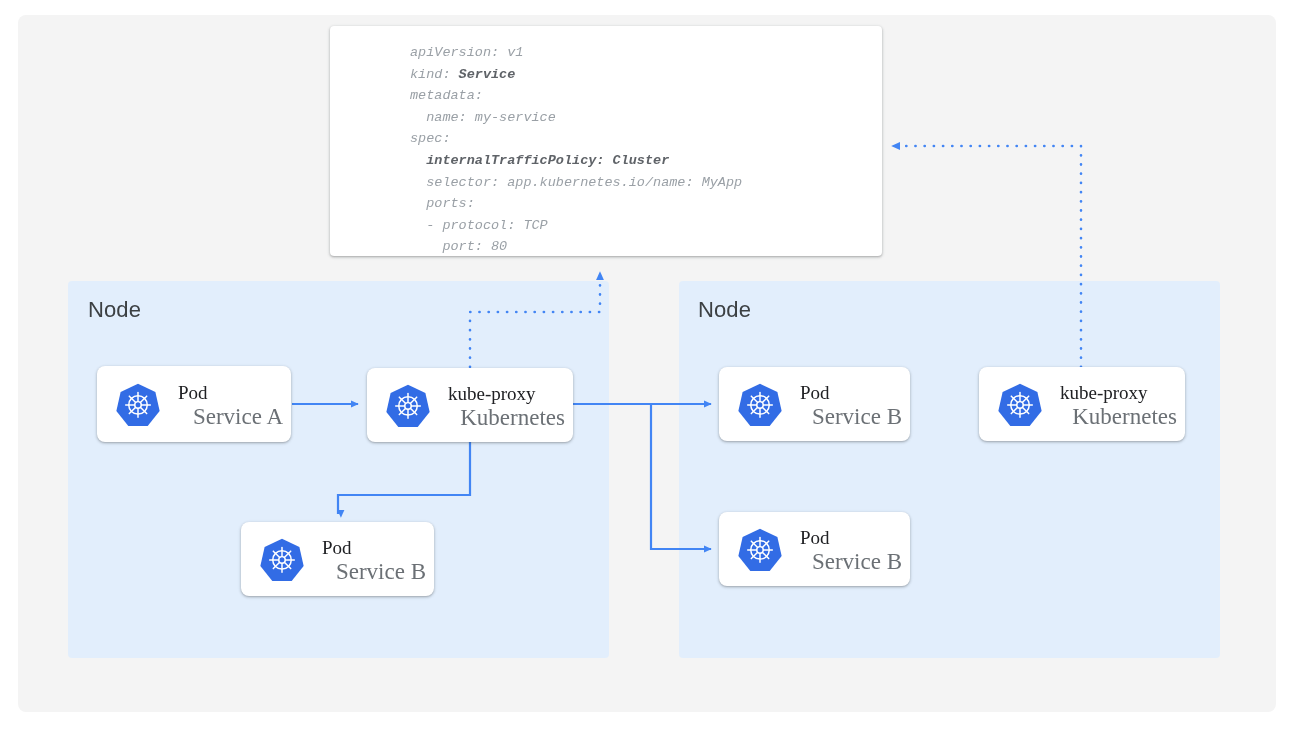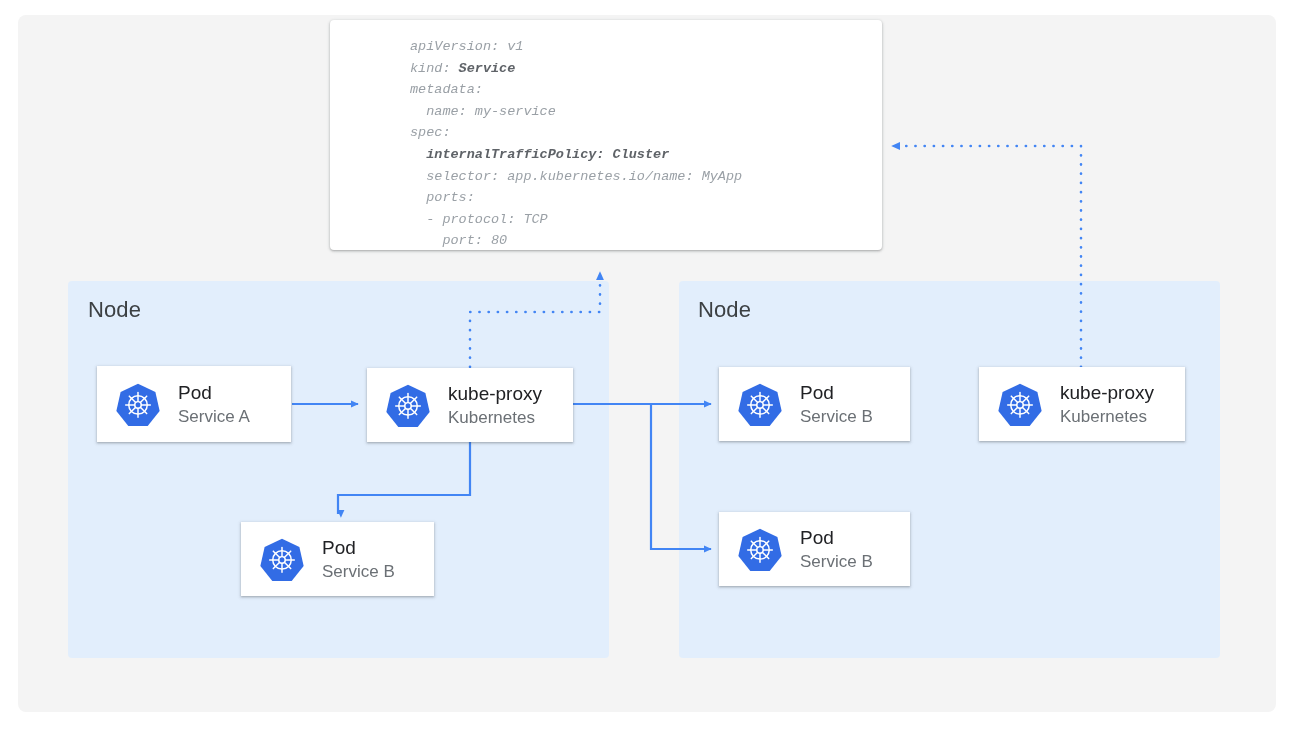--- a/index.html
+++ b/index.html
@@ -41,25 +41,26 @@
   }
   .node-label {
     position: absolute;
     font-size: 22px;
     color: #3c4043;
     letter-spacing: 0.1px;
   }
   .card {
     position: absolute;
     background: #ffffff;
-    border-radius: 0;
+    border-radius: 8px;
     box-shadow: 0 1px 2px rgba(60,64,67,0.30), 0 1px 3px 1px rgba(60,64,67,0.12);
     display: flex;
     align-items: center;
     box-sizing: border-box;
+    font-family: Liberation Serif, serif;
   }
   .card .k8s-icon {
     flex: 0 0 auto;
     margin-left: 19px;
     width: 44px;
     height: 44px;
     display: block;
   }
   .card .card-text {
     flex: 1 1 auto;
@@ -69,29 +70,30 @@
     margin-left: 18px;
     padding-right: 8px;
   }
   .card .card-title {
     font-size: 19px;
     color: #202124;
     line-height: 24px;
     white-space: nowrap;
   }
   .card .card-sub {
-    font-size: 17px;
+    font-size: 23px;
     color: #6b7075;
     line-height: 23px;
     white-space: nowrap;
+    text-align: right;
   }
   .yaml-card {
     position: absolute;
     left: 330px;
-    top: 20px;
+    top: 26px;
     width: 552px;
     height: 230px;
     background: #ffffff;
     border-radius: 4px;
     box-shadow: 0 1px 2px rgba(60,64,67,0.30), 0 1px 3px 1px rgba(60,64,67,0.12);
     box-sizing: border-box;
     overflow: hidden;
   }
   .yaml-code {
     position: absolute;

